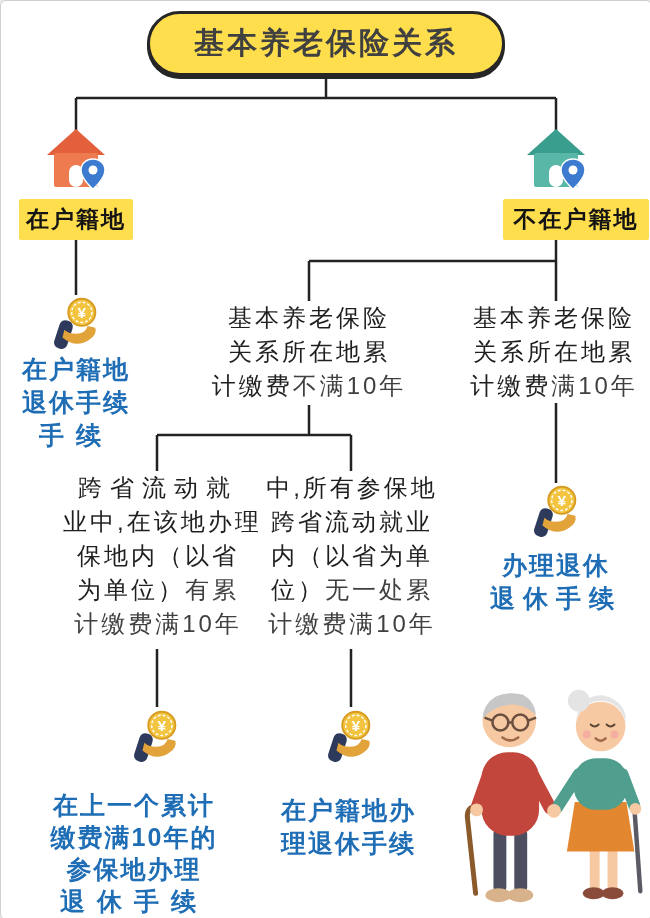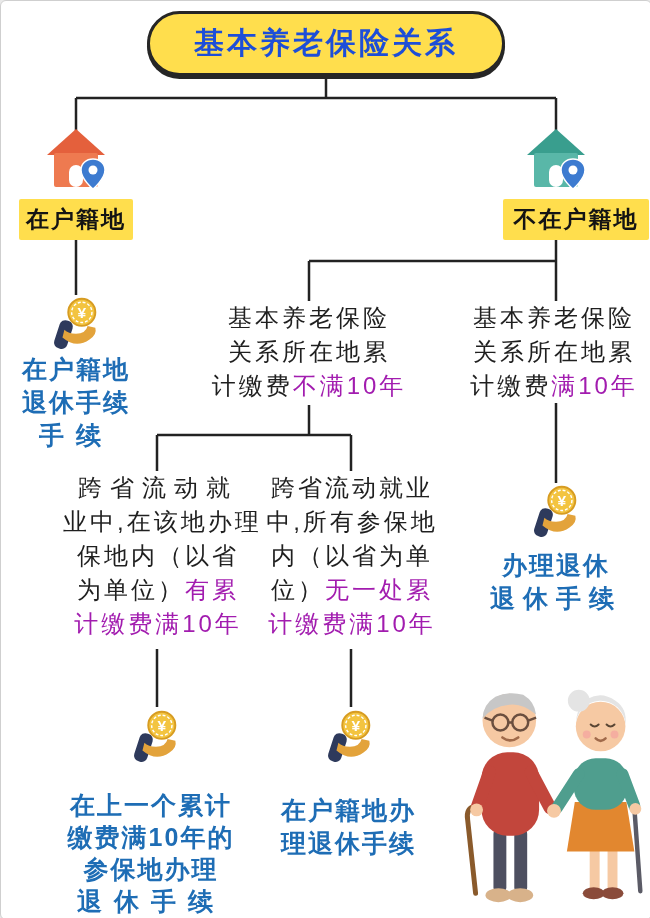--- a/index.html
+++ b/index.html
@@ -1,30 +1,30 @@
 <!DOCTYPE html>
 <html><head>
 <meta charset="utf-8">
 <style>
   html,body{margin:0;padding:0;background:#e9e9e9;font-family:"Liberation Sans","DejaVu Sans",sans-serif;}
   .stage{position:relative;width:650px;height:918px;margin:0 auto;background:#ffffff;border:1px solid #cfcfcf;border-radius:6px;overflow:hidden;}
   .abs{position:absolute;}
   .title-pill{
     left:50%;top:10px;transform:translateX(-50%);
     background:#ffde4d;border:3px solid #262626;border-radius:44px;
-    padding:9px 44px;font-size:30px;font-weight:700;color:#1d4ed8;
+    padding:9px 44px;font-size:30px;font-weight:700;color:#404040;
     letter-spacing:3px;white-space:nowrap;box-shadow:0 3px 0 #262626;
   }
   .ylabel{
     background:#ffde4d;color:#141414;font-weight:700;font-size:23px;
     text-align:center;padding:5px 0;letter-spacing:2px;border-radius:2px;
   }
   .cond{font-size:24px;color:#1f1f1f;letter-spacing:3px;line-height:34px;text-align:center;font-weight:500;}
   .cond .ln{white-space:nowrap;text-align:center;}
-  .orange{color:#a21caf;}
+  .orange{color:#404040;}
   .blue{font-size:25px;color:#1e6db5;letter-spacing:2px;line-height:33px;text-align:center;font-weight:600;}
   .blue .ln{white-space:nowrap;}
   .wide{letter-spacing:12px;}
   .semi-wide{letter-spacing:8px;}
   .lh32{line-height:32px;}
   svg{display:block;}
 </style>
 </head>
 <body>
 
@@ -121,28 +121,28 @@
 
   <div class="abs cond" style="left:62px;top:470px;width:190px;">
     <div class="ln semi-wide"><span>跨省流动就</span></div>
     <div class="ln"><span>业中,在该地办理</span></div>
     <div class="ln"><span>保地内（以省</span></div>
     <div class="ln"><span>为单位）</span><span class="orange">有累</span></div>
     <div class="ln orange"><span>计缴费满10年</span></div>
   </div>
 
   <div class="abs cond" style="left:256px;top:470px;width:190px;">
+    <div class="ln"><span>中,所有参保地</span></div>
     <div class="ln"><span>跨省流动就业</span></div>
-    <div class="ln"><span>中,所有参保地</span></div>
     <div class="ln"><span>内（以省为单</span></div>
     <div class="ln"><span>位）</span><span class="orange">无一处累</span></div>
     <div class="ln orange"><span>计缴费满10年</span></div>
   </div>
 
-  <div class="abs blue lh32" style="left:50px;top:788px;width:200px;text-align:center;">
+  <div class="abs blue lh32" style="left:33px;top:788px;width:200px;text-align:center;">
     <div class="ln"><span>在上一个累计</span></div>
     <div class="ln"><span>缴费满10年的</span></div>
     <div class="ln"><span>参保地办理</span></div>
     <div class="ln wide"><span>退休手续</span></div>
   </div>
 
   <div class="abs blue" style="left:255px;top:793px;width:185px;">
     <div class="ln"><span>在户籍地办</span></div>
     <div class="ln"><span>理退休手续</span></div>
   </div>

